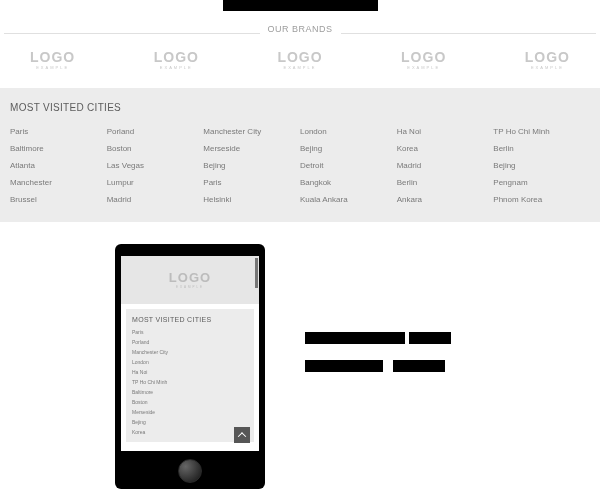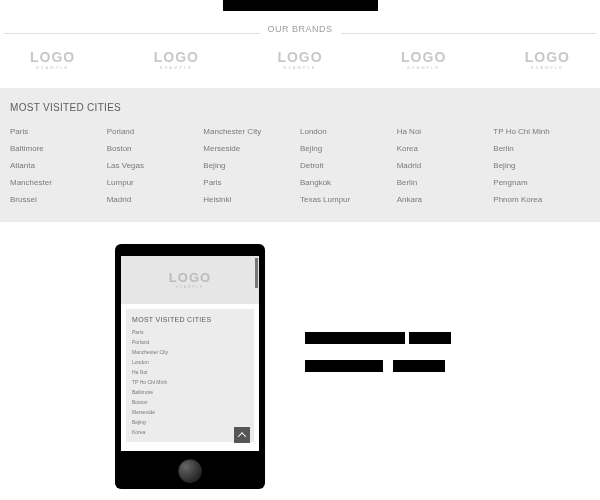--- a/index.html
+++ b/index.html
@@ -101,21 +101,21 @@
       <div class="city">Bejing</div>
       <div class="city">Manchester</div>
       <div class="city">Lumpur</div>
       <div class="city">Paris</div>
       <div class="city">Bangkok</div>
       <div class="city">Berlin</div>
       <div class="city">Pengnam</div>
       <div class="city">Brussel</div>
       <div class="city">Madrid</div>
       <div class="city">Helsinki</div>
-      <div class="city">Texas Lumpur</div>
+      <div class="city">Kuala Ankara</div>
       <div class="city">Ankara</div>
       <div class="city">Phnom Korea</div>
     </div>
 </div>
 
 <div class="phone-section">
   <div class="phone">
     <div class="phone-screen">
       <div class="phone-scrollbar"></div>
       <div class="phone-header">

